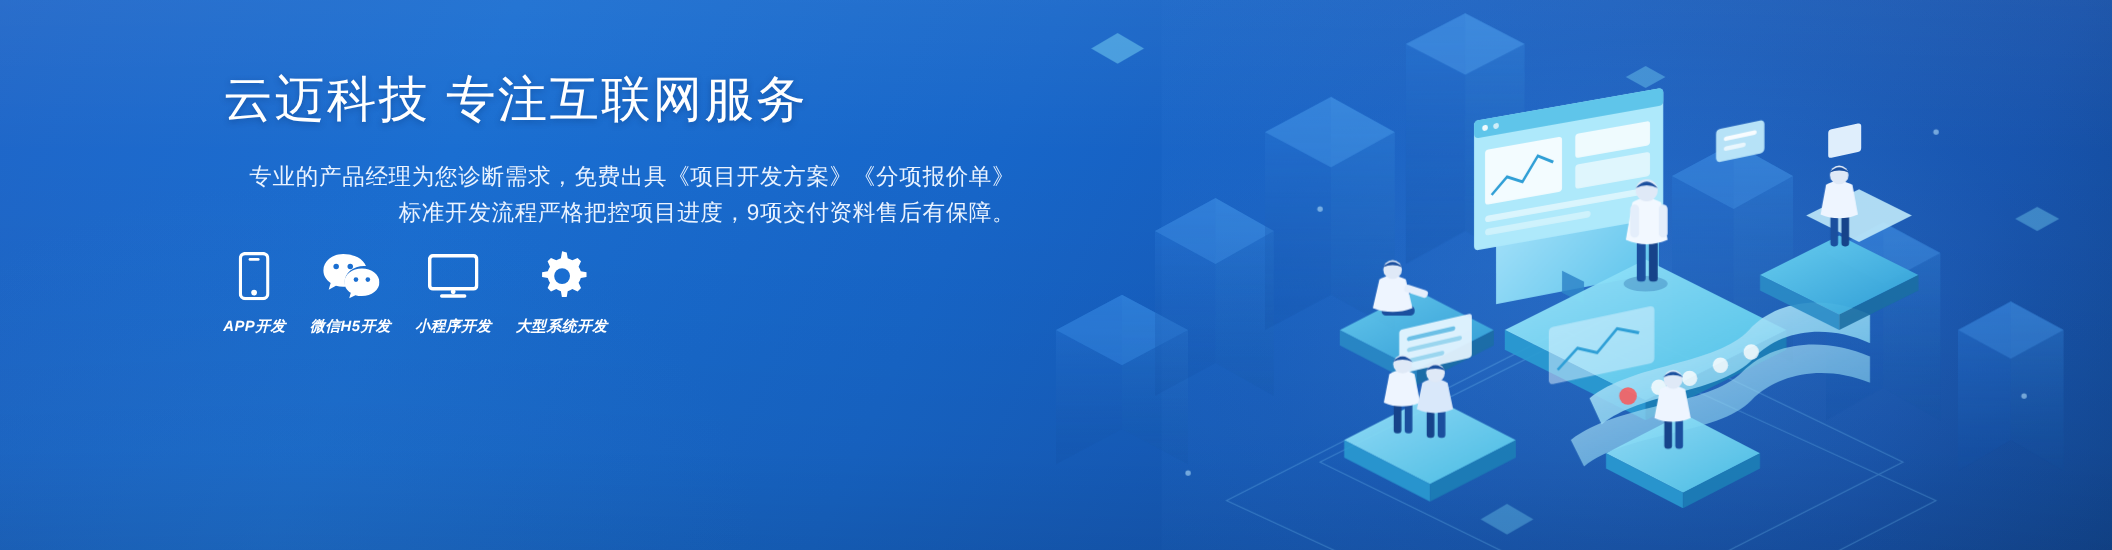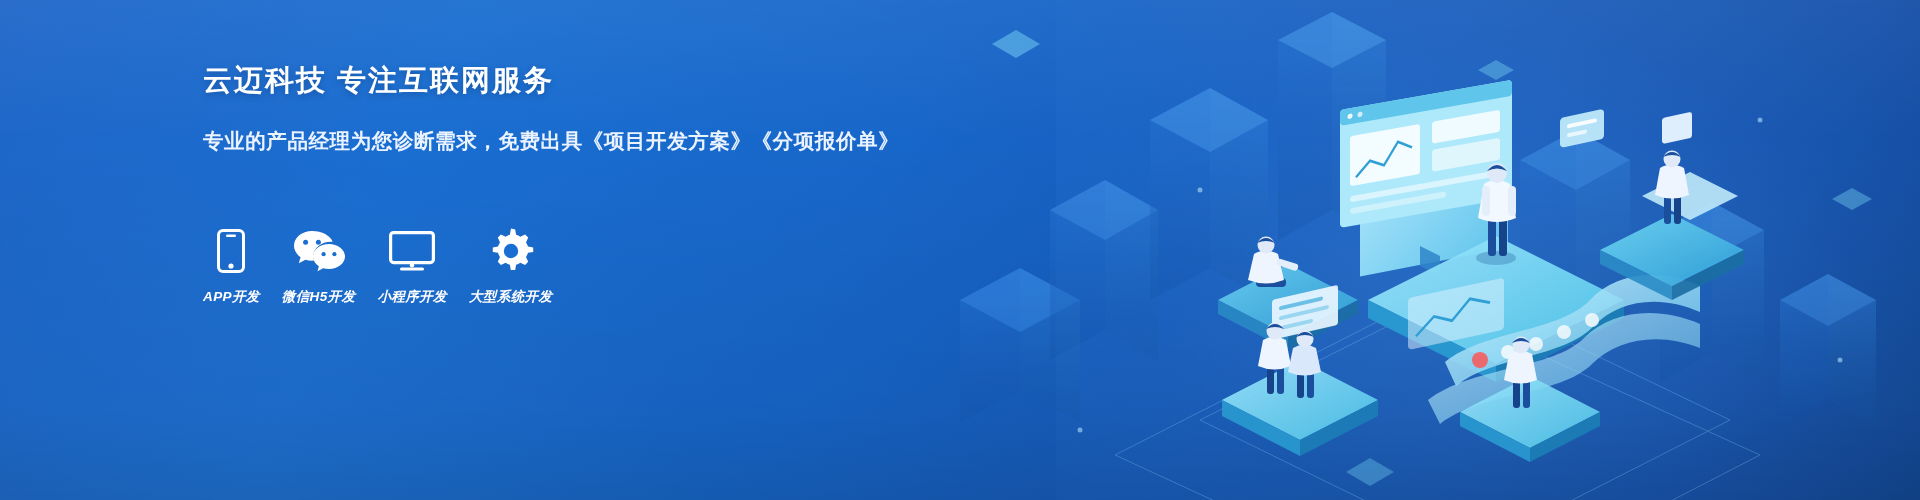--- a/index.html
+++ b/index.html
@@ -35,35 +35,36 @@
 
   
   .content {
     position: absolute;
     left: 203px; top: 62px;
     width: 720px;
     z-index: 6;
   }
   .headline {
     color: #ffffff;
-    font-size: 29px;
-    font-weight: bold;
+    font-size: 45px;
+    font-weight: normal;
     letter-spacing: 2px;
     line-height: 1.25;
     white-space: nowrap;
     text-shadow: 0 2px 6px rgba(5,40,95,0.35);
   }
   .subline-wrap { margin-top: 26px; }
   .subline {
     color: #eaf3ff;
     font-size: 20.5px;
     line-height: 33px;
     letter-spacing: 0.6px;
     white-space: nowrap;
-    font-weight: 700;
+    font-weight: 400;
+    text-align: right;
   }
 
   
   .services {
     position: absolute;
     left: 203px; top: 228px;
     display: flex;
     align-items: flex-start;
     z-index: 6;
   }
@@ -311,20 +312,21 @@
         <circle cx="940" cy="360" r="2.5"></circle>
         <circle cx="180" cy="430" r="2.5"></circle>
       </g>
     </svg>
   </div>
 
   <div class="content">
     <h1 class="headline">云迈科技 专注互联网服务</h1>
     <div class="subline-wrap">
       <p class="subline">专业的产品经理为您诊断需求，免费出具《项目开发方案》《分项报价单》</p>
+      <p class="subline">标准开发流程严格把控项目进度，9项交付资料售后有保障。</p>
     </div>
   </div>
 
   <div class="services">
 
     <div class="service">
       <span class="svc-icon">
         <svg width="28" height="44" viewBox="0 0 28 44" xmlns="http://www.w3.org/2000/svg">
           <rect x="1.5" y="1.5" width="25" height="41" rx="4.5" fill="none" stroke="#ffffff" stroke-width="3"></rect>
           <rect x="9" y="5.5" width="10" height="2.6" rx="1.3" fill="#ffffff"></rect>

